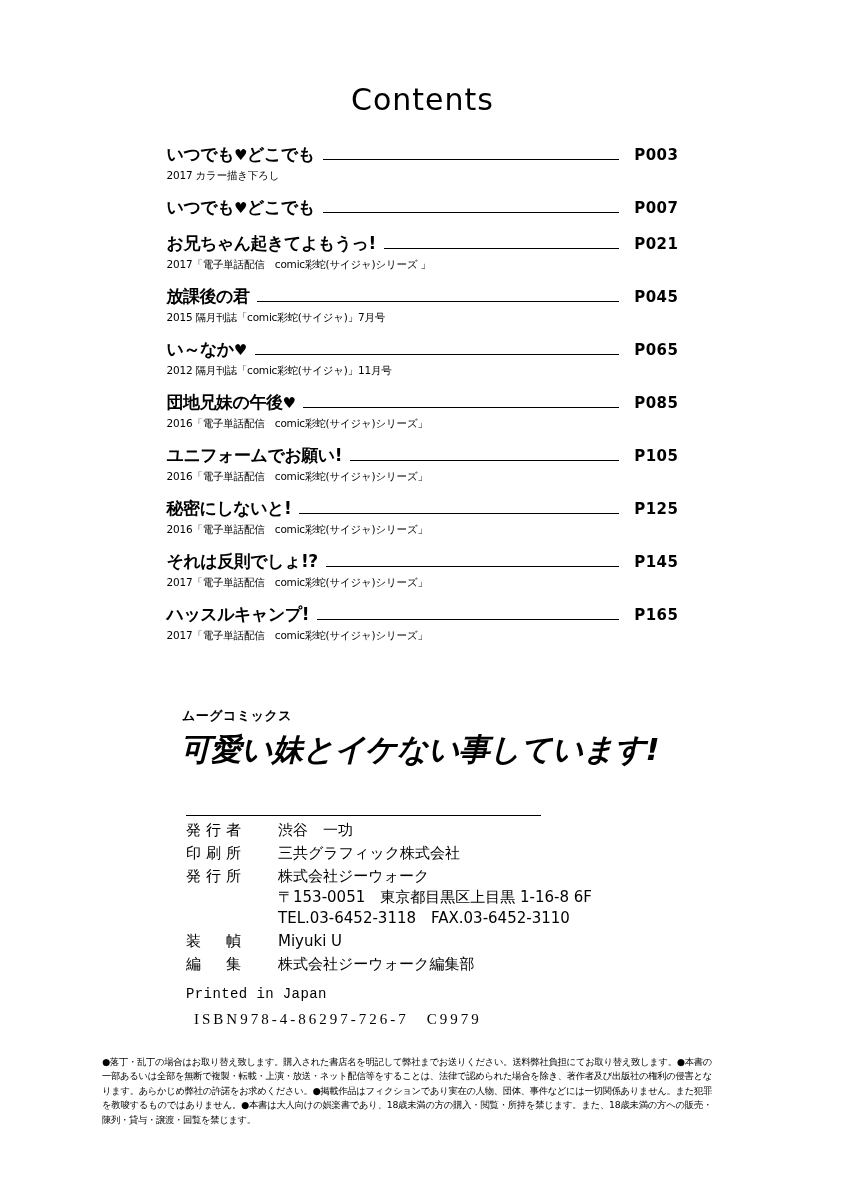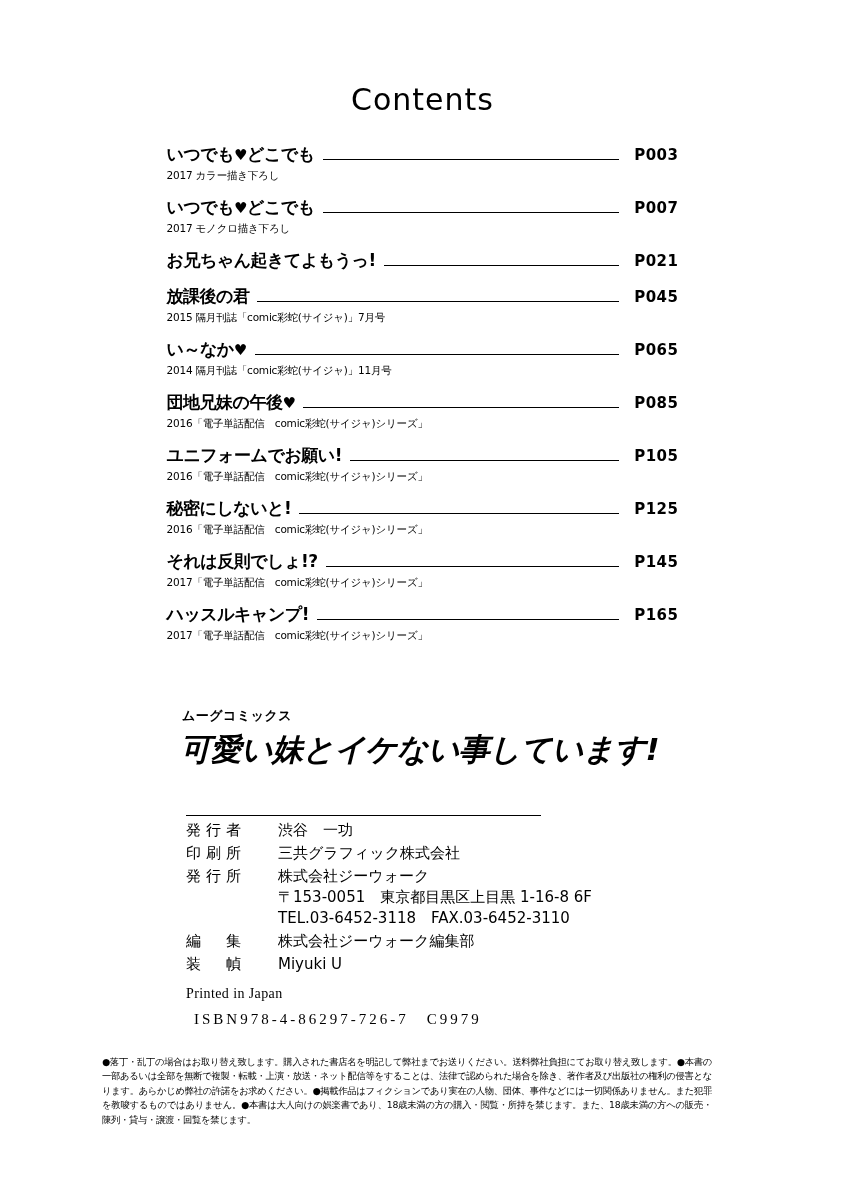--- a/index.html
+++ b/index.html
@@ -134,21 +134,21 @@
     font-size: 15px;
     font-family: "DejaVu Sans", sans-serif;
   }
   .imp-val .sub {
     display: block;
     margin-top: 2px;
   }
   .printed {
     margin-top: 12px;
     font-size: 14px;
-    font-family: Liberation Serif, serif;
+    font-family: Liberation Mono, monospace;
     letter-spacing: 0.4px;
   }
   .isbn {
     margin-top: 8px;
     margin-left: 8px;
     font-size: 15px;
     font-family: "Liberation Serif", serif;
     letter-spacing: 3px;
   }
 
@@ -186,31 +186,31 @@
     </div>
 
     <div class="toc-entry">
       <div class="toc-line1">
         <span class="toc-title">いつでも</span>
         <span class="toc-title toc-heart">♥</span>
         <span class="toc-title">どこでも</span>
         <span class="toc-leader"></span>
         <span class="toc-page">P007</span>
       </div>
-      <div class="toc-sub">2017 モノクロ描き下ろし</div>
     </div>
 
     <div class="toc-entry">
       <div class="toc-line1">
         <span class="toc-title">お兄ちゃん起きてよもうっ!</span>
         <span class="toc-title toc-heart"></span>
         <span class="toc-title"></span>
         <span class="toc-leader"></span>
         <span class="toc-page">P021</span>
       </div>
+      <div class="toc-sub">2017「電子単話配信　comic彩蛇(サイジャ)シリーズ 」</div>
     </div>
 
     <div class="toc-entry">
       <div class="toc-line1">
         <span class="toc-title">放課後の君</span>
         <span class="toc-title toc-heart"></span>
         <span class="toc-title"></span>
         <span class="toc-leader"></span>
         <span class="toc-page">P045</span>
       </div>
@@ -218,21 +218,21 @@
     </div>
 
     <div class="toc-entry">
       <div class="toc-line1">
         <span class="toc-title">い～なか</span>
         <span class="toc-title toc-heart">♥</span>
         <span class="toc-title"></span>
         <span class="toc-leader"></span>
         <span class="toc-page">P065</span>
       </div>
-      <div class="toc-sub">2014 隔月刊誌「comic彩蛇(サイジャ)」11月号</div>
+      <div class="toc-sub">2012 隔月刊誌「comic彩蛇(サイジャ)」11月号</div>
     </div>
 
     <div class="toc-entry">
       <div class="toc-line1">
         <span class="toc-title">団地兄妹の午後</span>
         <span class="toc-title toc-heart">♥</span>
         <span class="toc-title"></span>
         <span class="toc-leader"></span>
         <span class="toc-page">P085</span>
       </div>
@@ -305,27 +305,27 @@
     <div class="imp-row">
       <span class="imp-key">発行所</span>
       <span class="imp-val">
         <span>株式会社ジーウォーク</span>
         <span class="sub">〒153-0051　東京都目黒区上目黒 1-16-8 6F</span>
         <span class="sub">TEL.03-6452-3118　FAX.03-6452-3110</span>
       </span>
     </div>
 
     <div class="imp-row">
+      <span class="imp-key">装　幀</span>
+      <span class="imp-val">Miyuki U</span>
+    </div>
+
+    <div class="imp-row">
       <span class="imp-key">編　集</span>
       <span class="imp-val">株式会社ジーウォーク編集部</span>
-    </div>
-
-    <div class="imp-row">
-      <span class="imp-key">装　幀</span>
-      <span class="imp-val">Miyuki U</span>
     </div>
 
     <div class="printed">Printed in Japan</div>
     <div class="isbn">ISBN978-4-86297-726-7　C9979</div>
   </div>
 
   <div class="legal">●落丁・乱丁の場合はお取り替え致します。購入された書店名を明記して弊社までお送りください。送料弊社負担にてお取り替え致します。●本書の一部あるいは全部を無断で複製・転載・上演・放送・ネット配信等をすることは、法律で認められた場合を除き、著作者及び出版社の権利の侵害となります。あらかじめ弊社の許諾をお求めください。●掲載作品はフィクションであり実在の人物、団体、事件などには一切関係ありません。また犯罪を教唆するものではありません。●本書は大人向けの娯楽書であり、18歳未満の方の購入・閲覧・所持を禁じます。また、18歳未満の方への販売・陳列・貸与・譲渡・回覧を禁じます。</div>
 
 </div>
 

